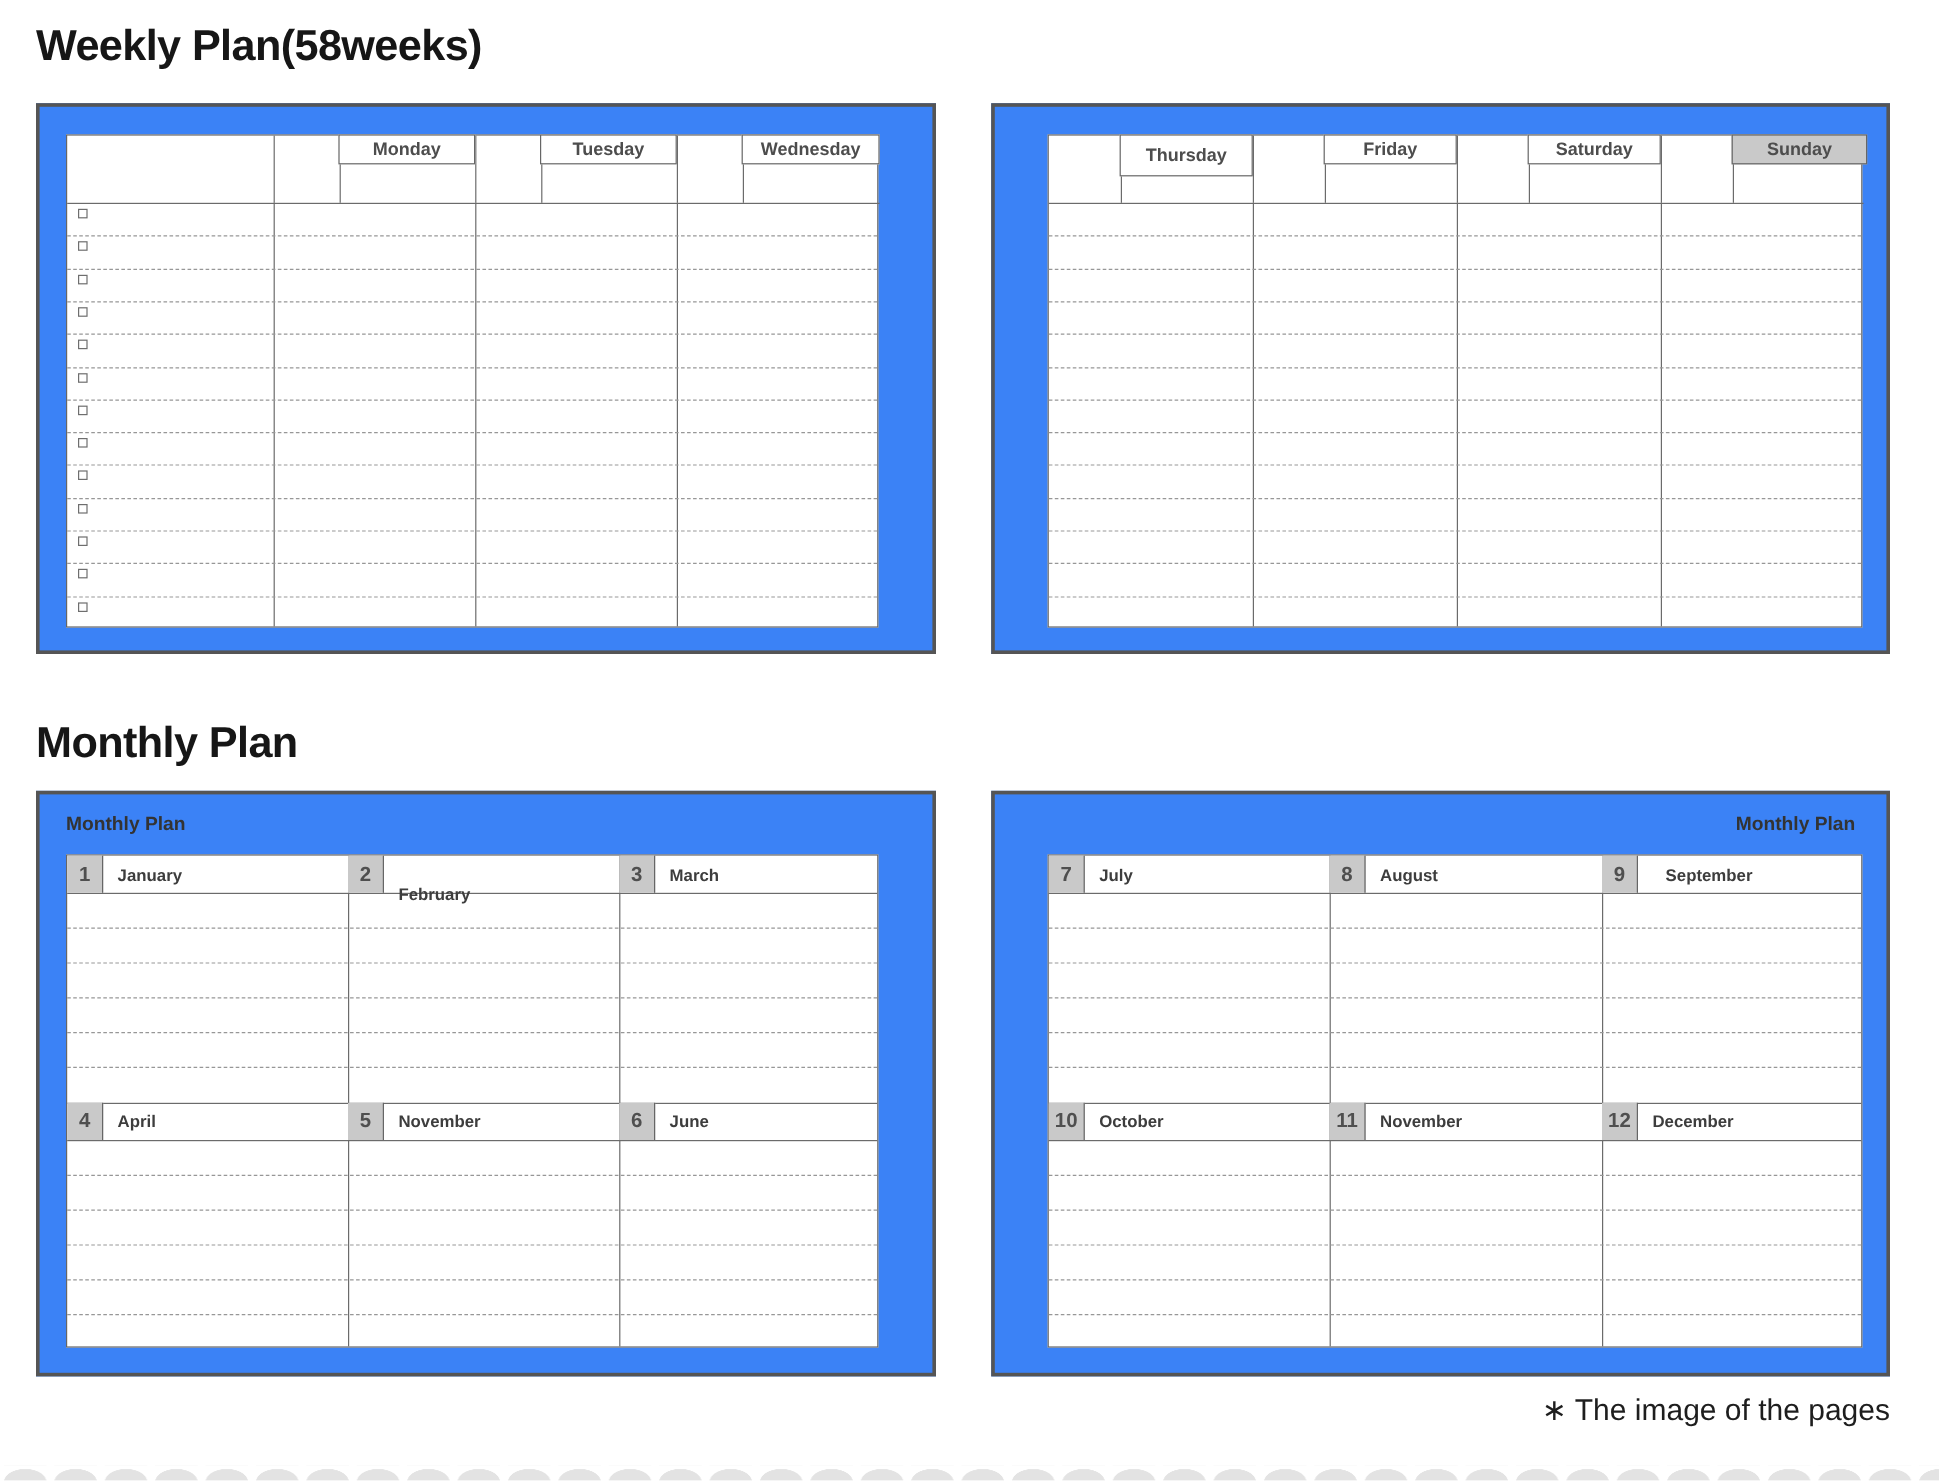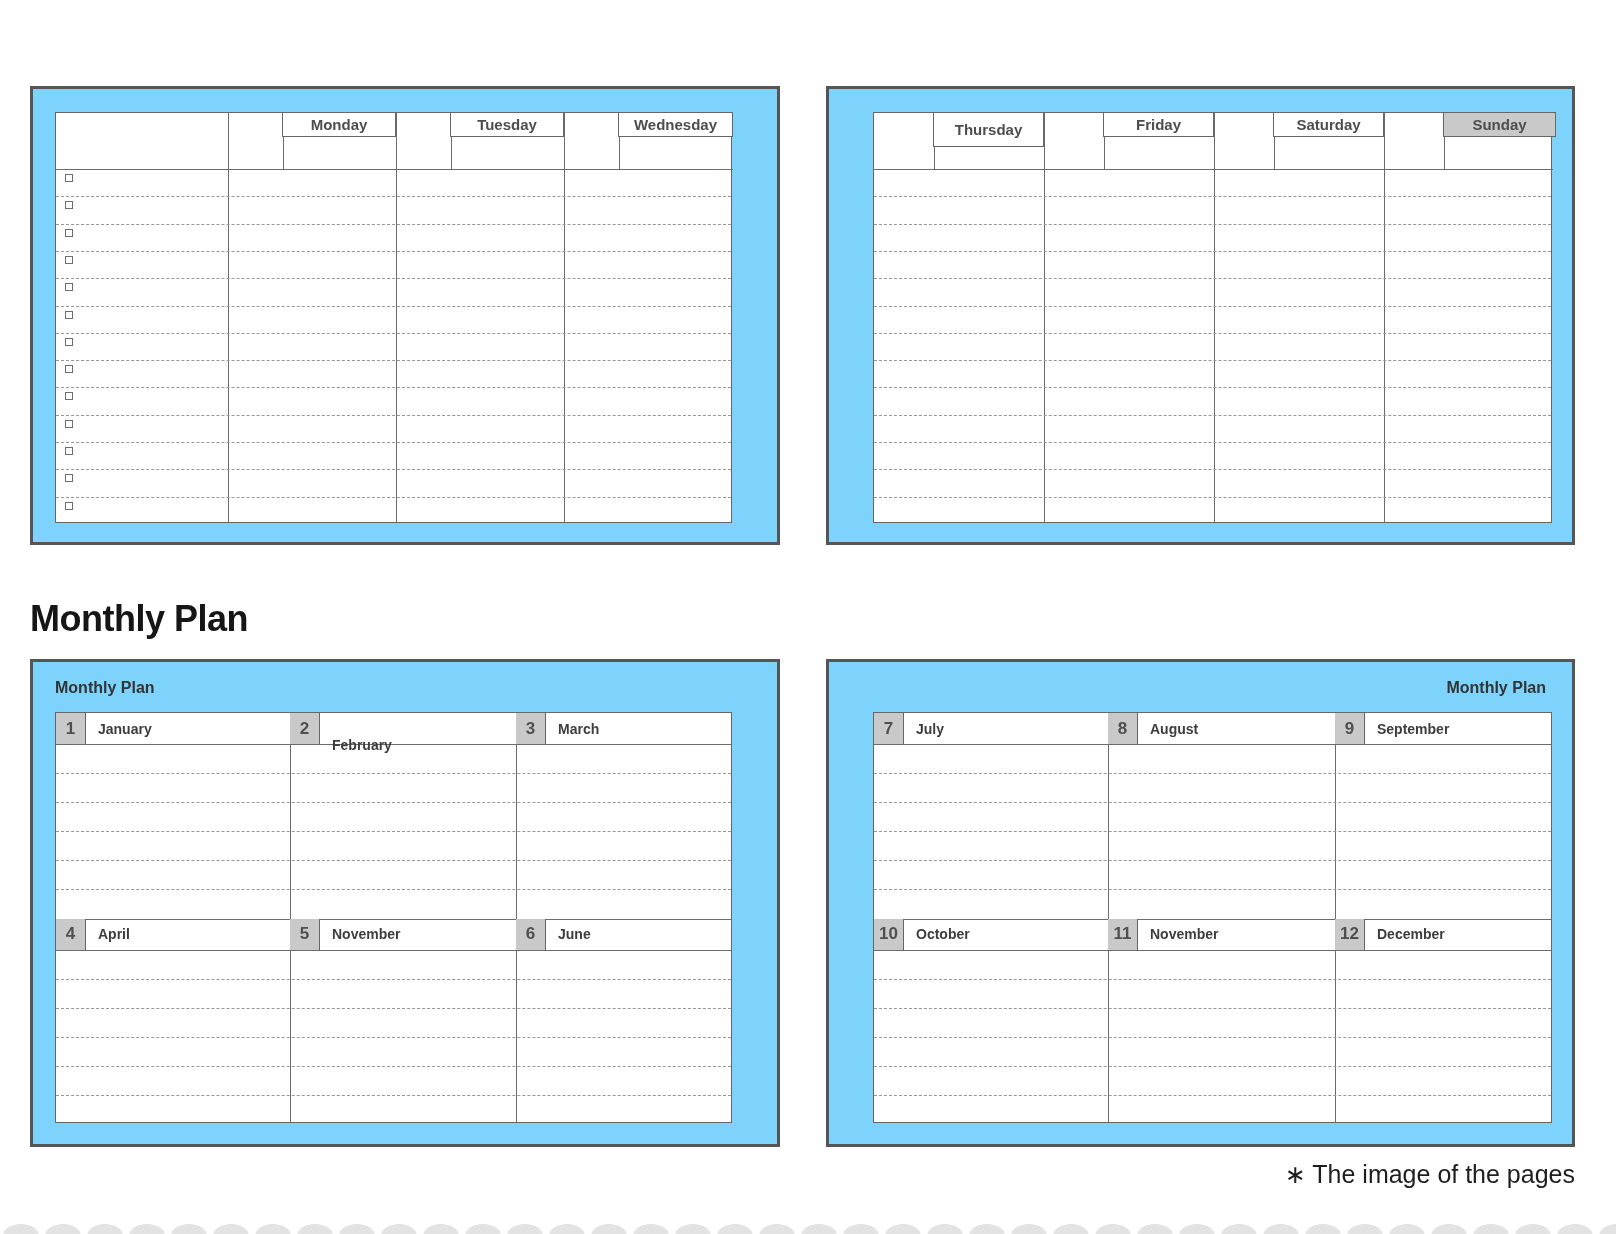--- a/index.html
+++ b/index.html
@@ -4,21 +4,21 @@
 <style>
   html,body{margin:0;padding:0;background:#ffffff;}
   #canvas{
     position:relative;width:1616px;height:1234px;background:#ffffff;overflow:hidden;
     font-family:"Liberation Sans","DejaVu Sans",sans-serif;
   }
   .section-title{
     position:absolute;font-size:36px;font-weight:bold;color:#161616;letter-spacing:-0.5px;
     white-space:nowrap;
   }
-  .sheet{position:absolute;border:3px solid #555555;background:#7dd3fc;box-sizing:border-box;}
+  .sheet{position:absolute;border:3px solid #555555;background:#3b82f6;box-sizing:border-box;}
   .wtable,.mtable{position:absolute;border:1.5px solid #666666;box-sizing:border-box;background:#ffffff;}
   .vline{position:absolute;width:0;border-left:1px solid #6b6b6b;}
   .hline{position:absolute;height:0;border-top:1px solid #6b6b6b;}
   .dline{position:absolute;height:0;border-top:1px dashed #979797;}
   .daybox{
     position:absolute;border:1.5px solid #666666;box-sizing:border-box;background:#ffffff;
     display:flex;align-items:center;justify-content:center;
     font-size:15px;font-weight:bold;color:#4d4d4d;
   }
   .daybox.hl{background:#c9c9c9;}
@@ -37,20 +37,21 @@
     position:absolute;left:0;bottom:0;width:100%;height:13px;
     background-image:radial-gradient(18px 11px at 21px 14px,#e3e3e3 97%,rgba(0,0,0,0) 100%);
     background-size:42px 13px;background-repeat:repeat-x;
   }
 </style>
 </head>
 <body>
 
 <div id="canvas">
 
+  <div class="section-title" style="left:30px;top:17px;">Weekly Plan(58weeks)</div>
 
   <div class="sheet" style="left:30px;top:86px;width:750px;height:459px;">
       <div class="wtable" style="left: 22px; top: 23px; width: 677px; height: 411px;">
         <div class="vline" style="left: 172px; top: 0px; height: 56px;"></div>
         <div class="vline" style="left: 227px; top: 0px; height: 56px;"></div>
         <div class="vline" style="left: 340px; top: 0px; height: 56px;"></div>
         <div class="vline" style="left: 395px; top: 0px; height: 56px;"></div>
         <div class="vline" style="left: 508px; top: 0px; height: 56px;"></div>
         <div class="vline" style="left: 563px; top: 0px; height: 56px;"></div>
         <div class="hline" style="left: 0px; top: 56px; width: 677px;"></div>
@@ -191,21 +192,21 @@
           <div>7</div>
         </div>
         <div class="mname" style="left: 42px; top: 0px; height: 31px;">July</div>
         <div class="mnum" style="left: 234px; top: 0px; width: 30px; height: 31px;">
           <div>8</div>
         </div>
         <div class="mname" style="left: 276px; top: 0px; height: 31px;">August</div>
         <div class="mnum" style="left: 461px; top: 0px; width: 30px; height: 31px;">
           <div>9</div>
         </div>
-        <div class="mname" style="left: 503px; top: 0px; height: 31px; text-align: center;">September</div>
+        <div class="mname" style="left: 514px; top: 0px; height: 31px; text-align: center;">September</div>
         <div class="dline" style="left: 0px; top: 60.0833px; width: 677px;"></div>
         <div class="dline" style="left: 0px; top: 89.1667px; width: 677px;"></div>
         <div class="dline" style="left: 0px; top: 118.25px; width: 677px;"></div>
         <div class="dline" style="left: 0px; top: 147.333px; width: 677px;"></div>
         <div class="dline" style="left: 0px; top: 176.417px; width: 677px;"></div>
         <div class="hline" style="left: 0px; top: 205.5px; width: 677px;"></div>
         <div class="hline" style="left: 0px; top: 236.5px; width: 677px;"></div>
         <div class="mnum" style="left: 0px; top: 205.5px; width: 30px; height: 31px;">
           <div>10</div>
         </div>

